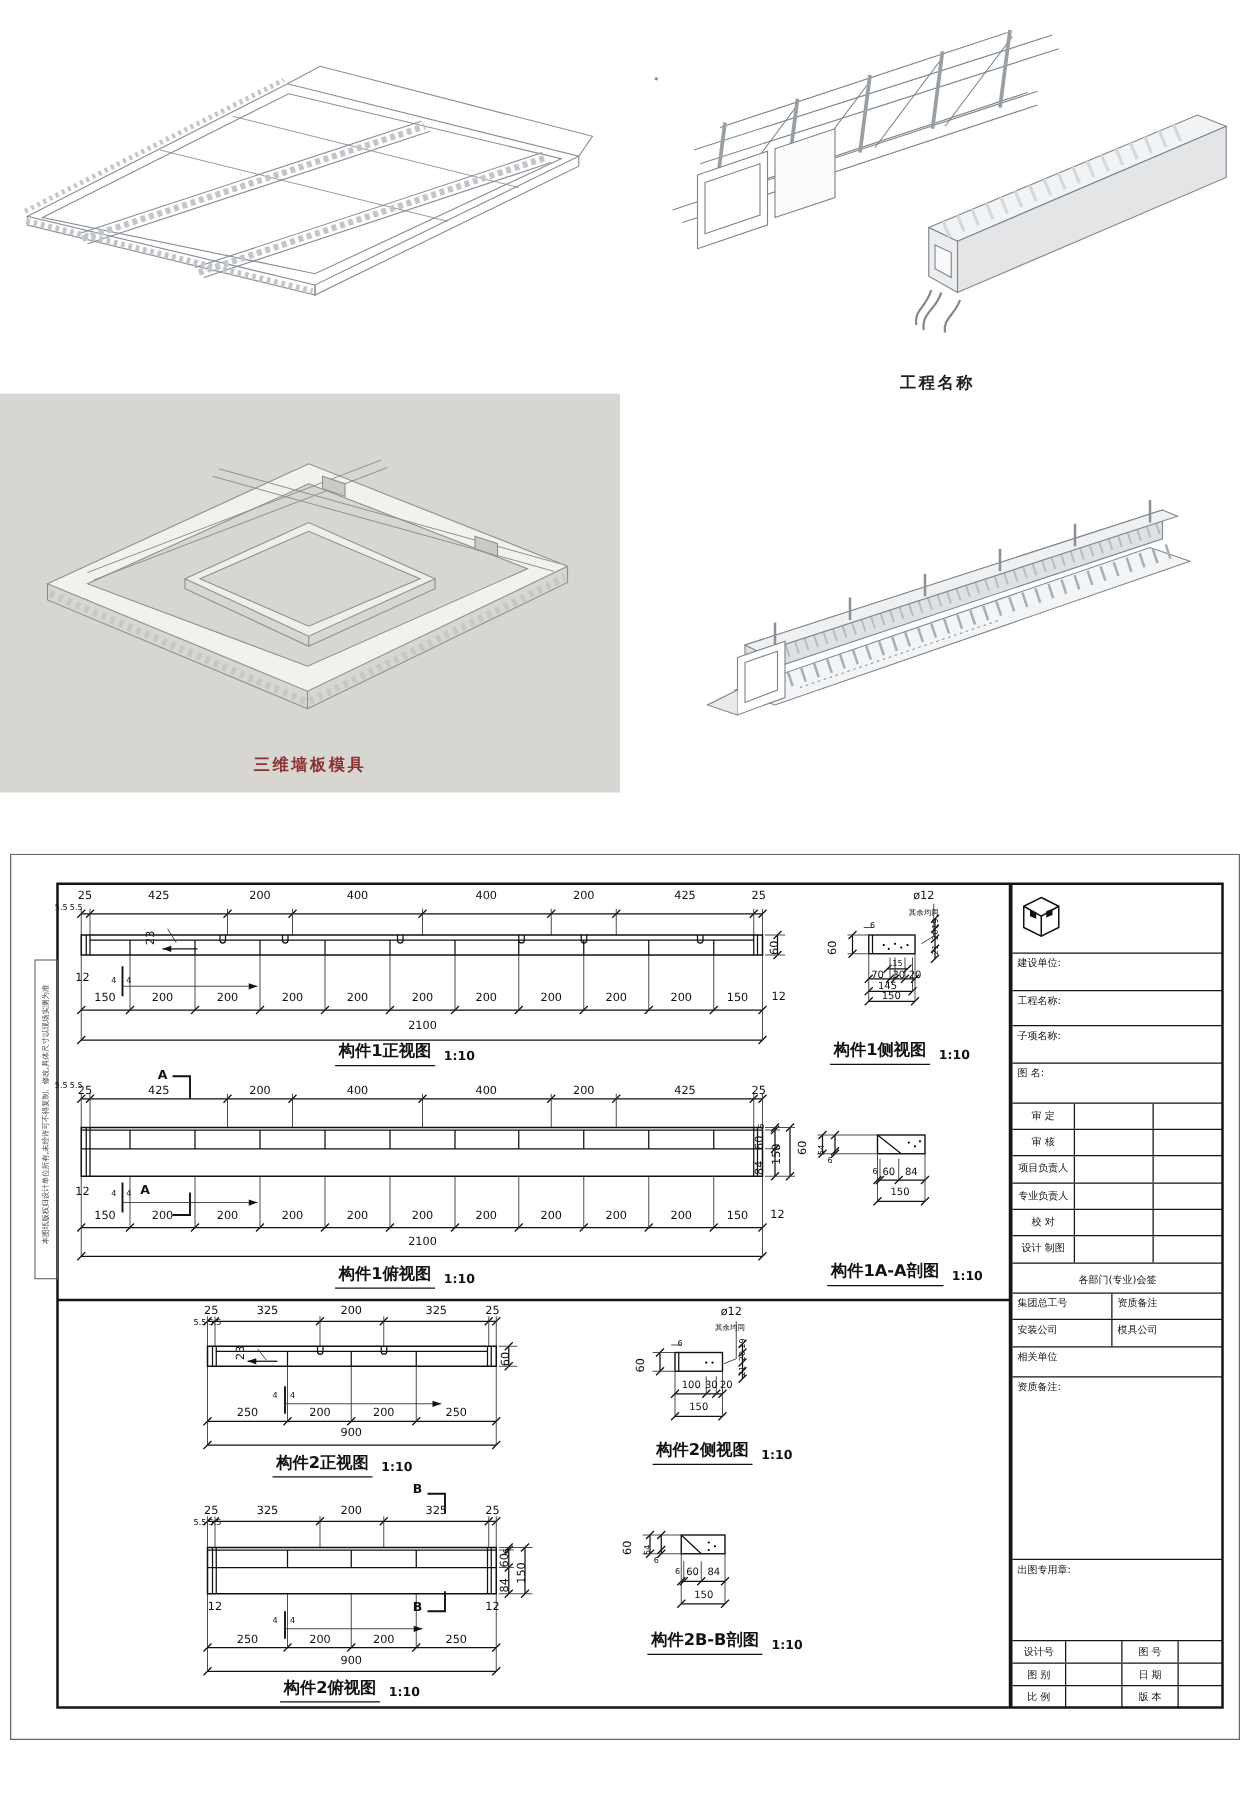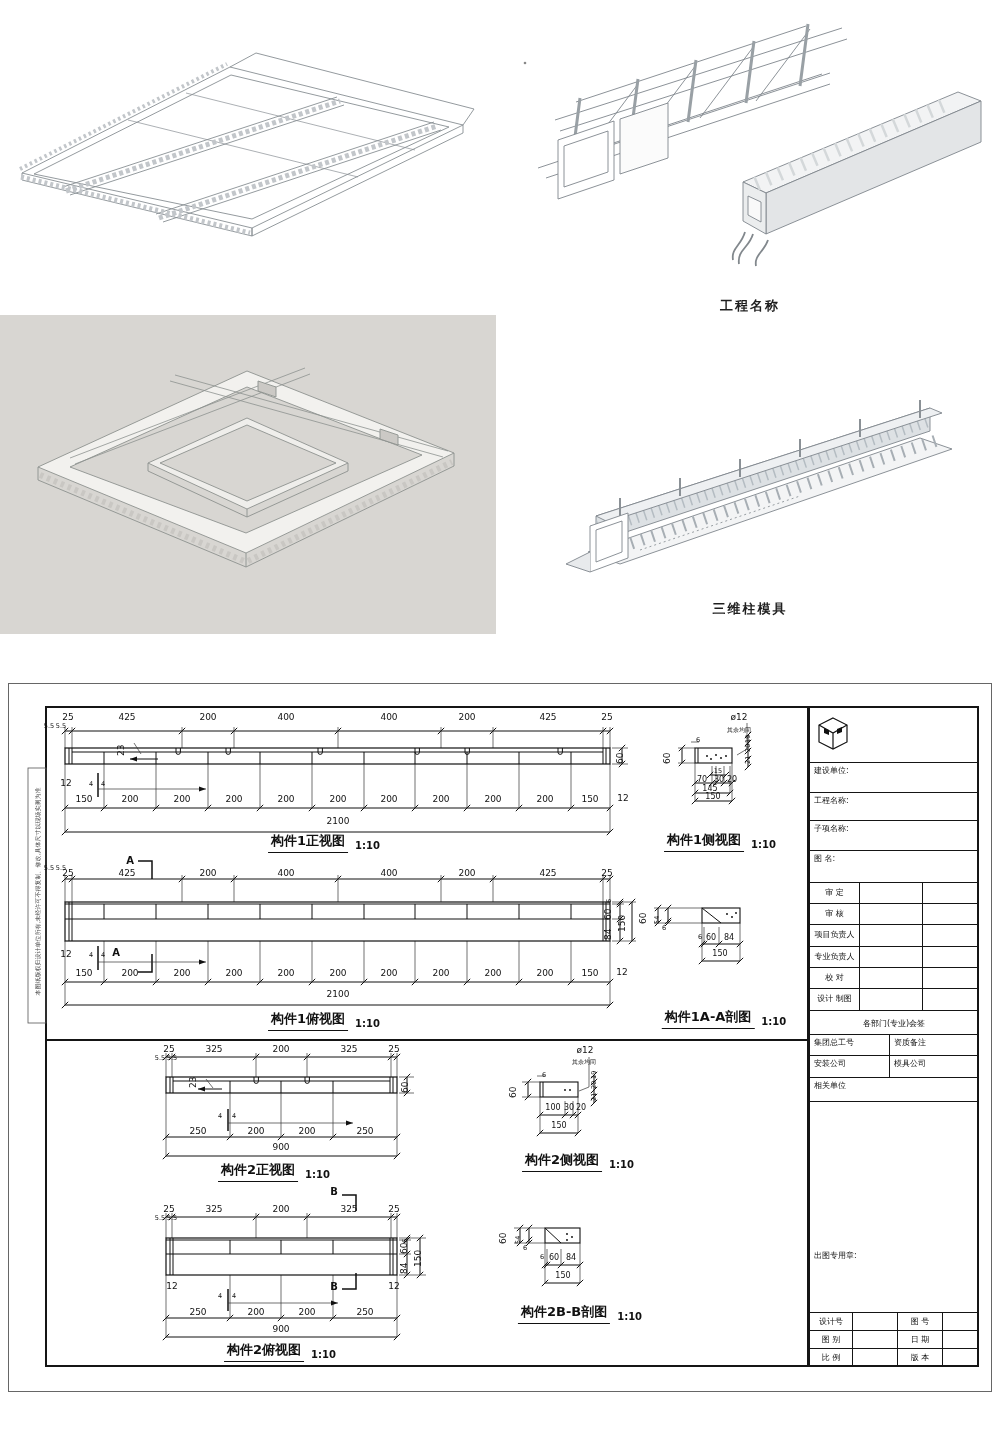--- a/index.html
+++ b/index.html
@@ -107,20 +107,21 @@
     <path d="M38,152 L38,165 L246,252 L246,238 M246,252 L454,151 L454,138" fill="none"></path>
     <path d="M148,148 L148,156 L247,202 L247,194 M247,202 L348,156 L348,148" fill="none"></path>
     <path d="M70,143 L305,53 M75,149 L310,59" fill="none" stroke-width="0.8"></path>
     <path d="M175,60 L448,136 M170,66 L443,142" fill="none" stroke-width="0.8"></path>
     <path d="M258,66 L276,72 L276,82 L258,76 Z" fill="#cbc9c5"></path>
     <path d="M380,114 L398,120 L398,130 L380,124 Z" fill="#cbc9c5"></path>
    </g>
    <path d="M40,160 L244,246" stroke="#c9c7c3" stroke-width="6" stroke-dasharray="3.5 4" fill="none"></path>
    <path d="M248,246 L452,147" stroke="#c9c7c3" stroke-width="6" stroke-dasharray="3.5 4" fill="none"></path>
   </svg>
+  <div class="cap" style="top:288px">三维墙板模具</div>
  </section>
 
  <section class="panel p-col">
   <svg width="500" height="320" viewBox="0 0 500 320">
    <g stroke="#7f868c" stroke-width="0.9">
     <path d="M88,232 L420,118 L452,129 L120,244 Z" fill="#f3f4f5"></path>
    </g>
    <path d="M100,234 L438,120" stroke="#a7aeb4" stroke-width="12" stroke-dasharray="2 9" fill="none"></path>
    <g stroke="#7f868c" stroke-width="0.9">
     <path d="M96,196 L430,88 L430,111 L96,222 Z" fill="#dde1e4"></path>
@@ -128,21 +129,20 @@
    <path d="M98,208 L428,99" stroke="#b4bcc2" stroke-width="16" stroke-dasharray="1.5 6.5" fill="none"></path>
    <g stroke="#7f868c" stroke-width="0.9">
     <path d="M96,196 L430,88 L442,93 L108,202 Z" fill="#eef0f2"></path>
     <path d="M120,196 V178 M180,176 V158 M240,157 V139 M300,137 V119 M360,117 V99 M420,98 V80" stroke-width="2" stroke="#8b9196" fill="none"></path>
     <path d="M90,206 L128,193 L128,238 L90,252 Z" fill="#fff"></path>
     <path d="M96,210 L122,201 L122,232 L96,242 Z" fill="none"></path>
     <path d="M90,252 L66,244 L90,232" fill="#e8eaec"></path>
     <path d="M140,230 L300,176" stroke-dasharray="2 3" stroke-width="0.8" fill="none"></path>
    </g>
   </svg>
-  <div class="cap" style="top:280px">三维柱模具</div>
  </section>
 
  <section class="sheet">
   <svg class="cad" width="984" height="709" viewBox="0 0 984 709">
 
    <rect x="0.5" y="0.5" width="983" height="708" fill="none" stroke="#666" stroke-width="1"></rect>
    <rect x="38" y="24" width="932" height="659" fill="none" stroke="#151515" stroke-width="2"></rect>
    <line x1="800" y1="24" x2="800" y2="683" stroke="#151515" stroke-width="2"></line>
    <line x1="38" y1="357" x2="800" y2="357" stroke="#151515" stroke-width="2"></line>
    <rect x="20" y="85" width="18" height="255" fill="none" stroke="#555" stroke-width="0.8"></rect>
@@ -511,20 +511,21 @@
    <div class="signc" style="top:304px;height:24px">各部门(专业)会签</div>
    <div class="flexr" style="top:328px;height:21px">
           <div class="ga">集团总工号</div>
           <div class="gb">资质备注</div>
         </div>
    <div class="flexr" style="top:349px;height:22px">
           <div class="ga">安装公司</div>
           <div class="gb">模具公司</div>
         </div>
    <div class="cell" style="top:371px;height:24px">相关单位</div>
+   <div class="cell" style="top:395px;height:146px">资质备注:</div>
    <div class="cell" style="top:541px;height:65px">出图专用章:</div>
    <div class="flexr" style="top:606px;height:18px">
           <div class="ba">设计号</div>
           <div class="bb"></div>
           <div class="bc">图 号</div>
           <div class="bd"></div>
         </div>
    <div class="flexr" style="top:624px;height:18px">
           <div class="ba">图 别</div>
           <div class="bb"></div>

